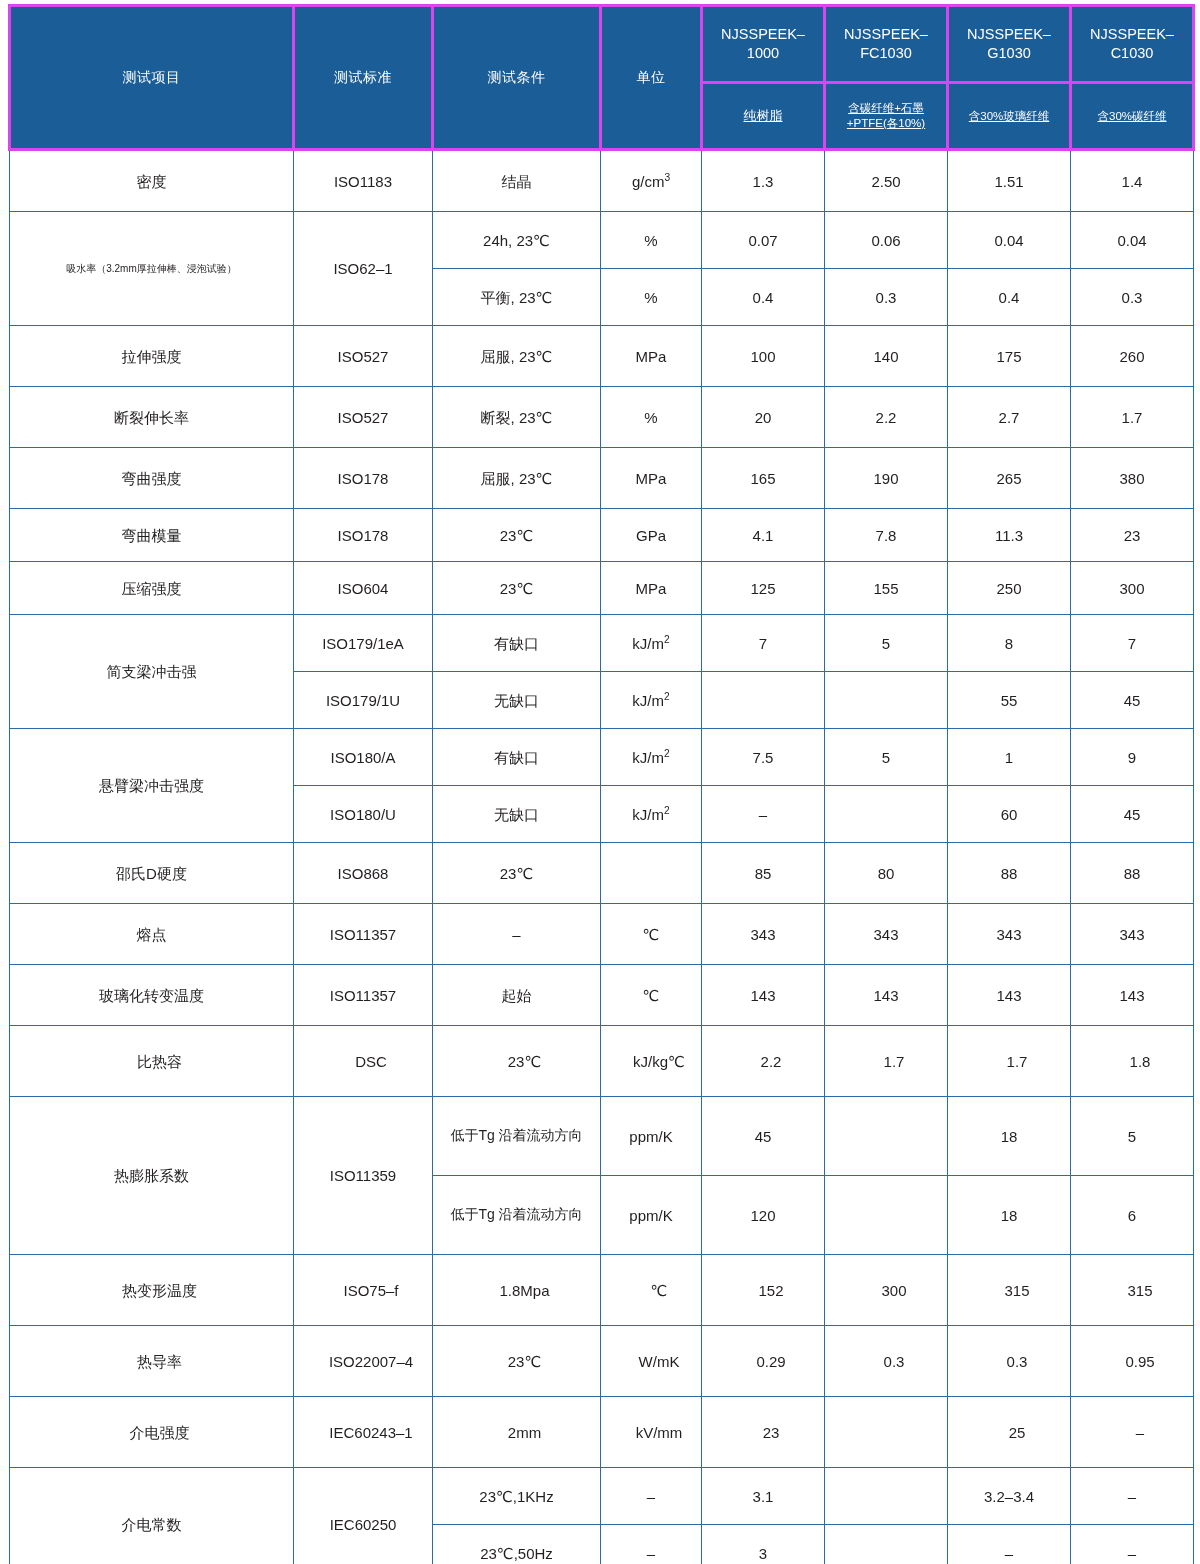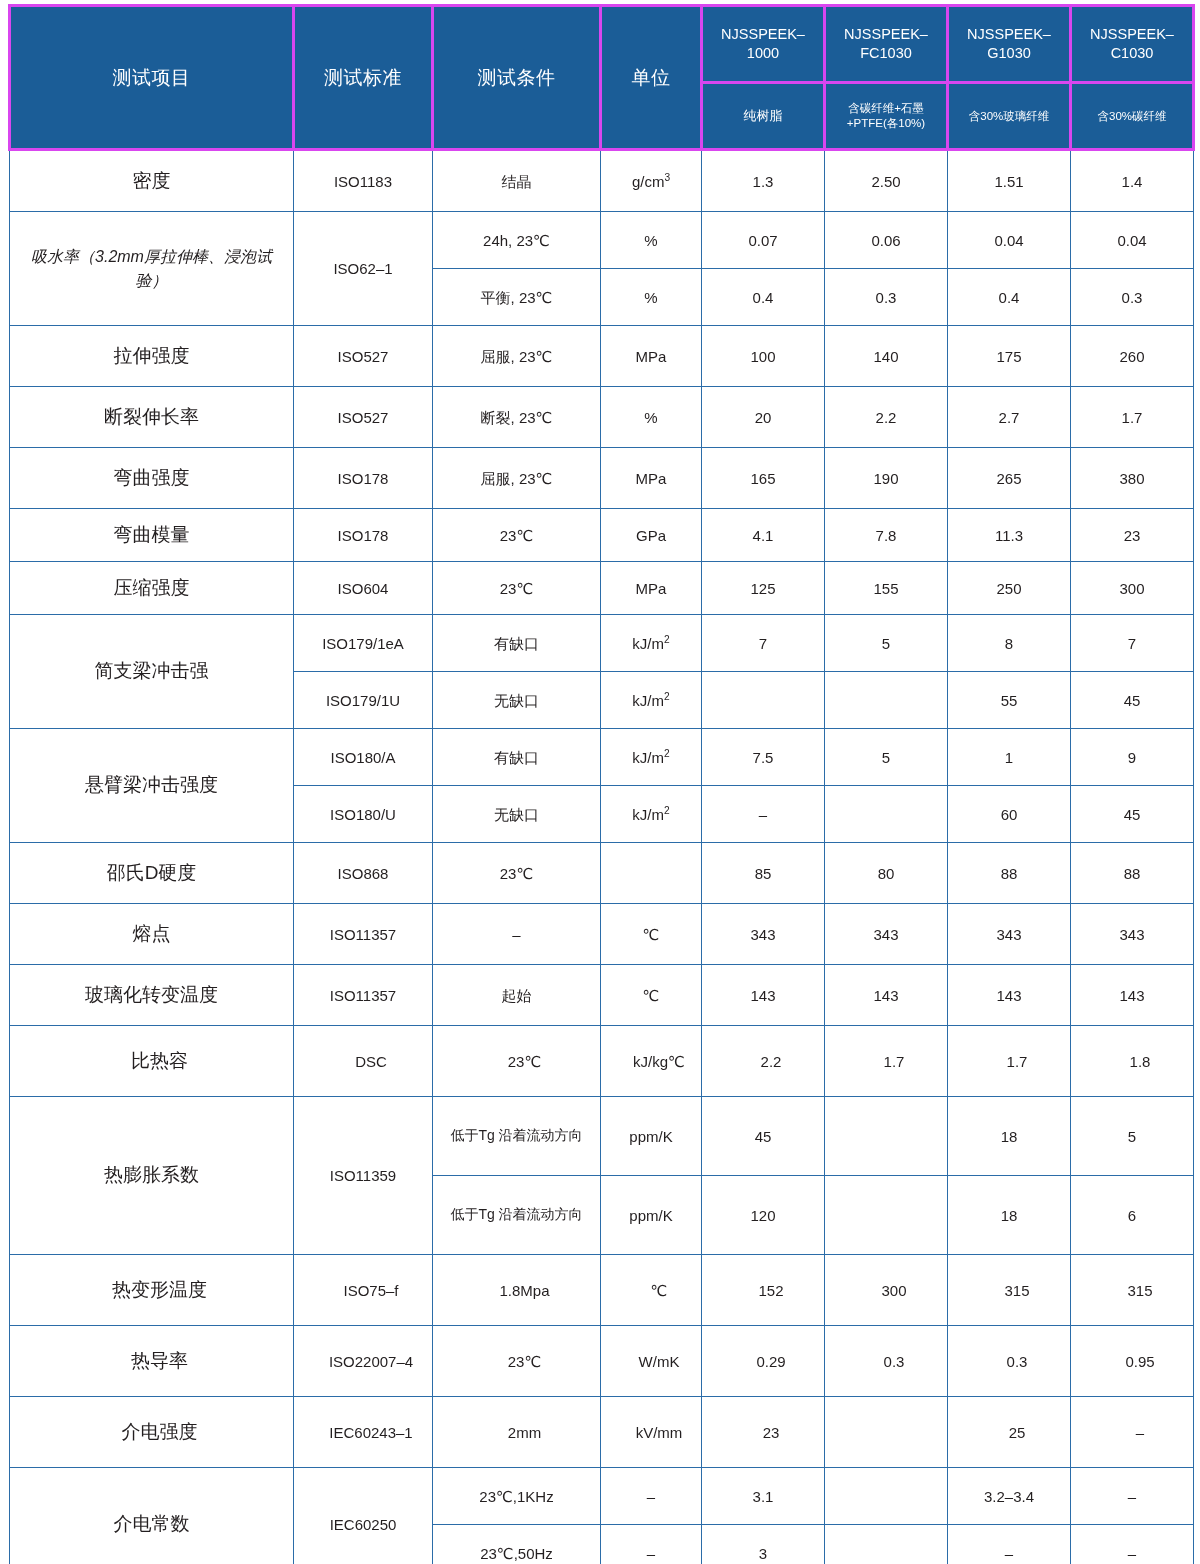--- a/index.html
+++ b/index.html
@@ -34,56 +34,56 @@
     background: #1b5d97;
     color: #ffffff;
     font-weight: normal;
     border: 3px solid #d946ef;
     padding: 6px 4px;
     text-align: center;
     vertical-align: middle;
     line-height: 1.35;
   }
   thead th.head-main {
-    font-size: 19px;
+    font-size: 14px;
     letter-spacing: 0.5px;
   }
   thead th.head-grade {
     font-size: 14.5px;
     line-height: 1.3;
     height: 62px;
   }
   thead th.head-desc {
     font-size: 13px;
     line-height: 1.3;
     height: 56px;
     padding: 4px 5px;
+    text-decoration: underline;
   }
   thead th.head-desc.small {
     font-size: 11.5px;
   }
 
   tbody td {
     border: 1px solid #2b6ca8;
     text-align: center;
     vertical-align: middle;
     font-size: 15px;
     padding: 6px 4px;
     color: #231f20;
     background: #ffffff;
     line-height: 1.4;
   }
   tbody td.item {
-    font-size: 19px;
+    font-size: 15px;
   }
   tbody td.item-wrap {
-    font-size: 16px;
+    font-size: 10px;
     padding: 6px 10px;
     line-height: 1.5;
-    font-style: italic;
   }
   tbody tr.h-tall td { height: 48px; }
   tbody tr.h-mid  td { height: 44px; }
   tbody tr.h-xl   td { height: 58px; padding-left: 20px; }
   tbody tr.h-xxl  td { height: 66px; margin-top: 8px; }
   tbody tr.h-sm   td { height: 40px; }
 
   sup {
     font-size: 0.68em;
     vertical-align: super;

